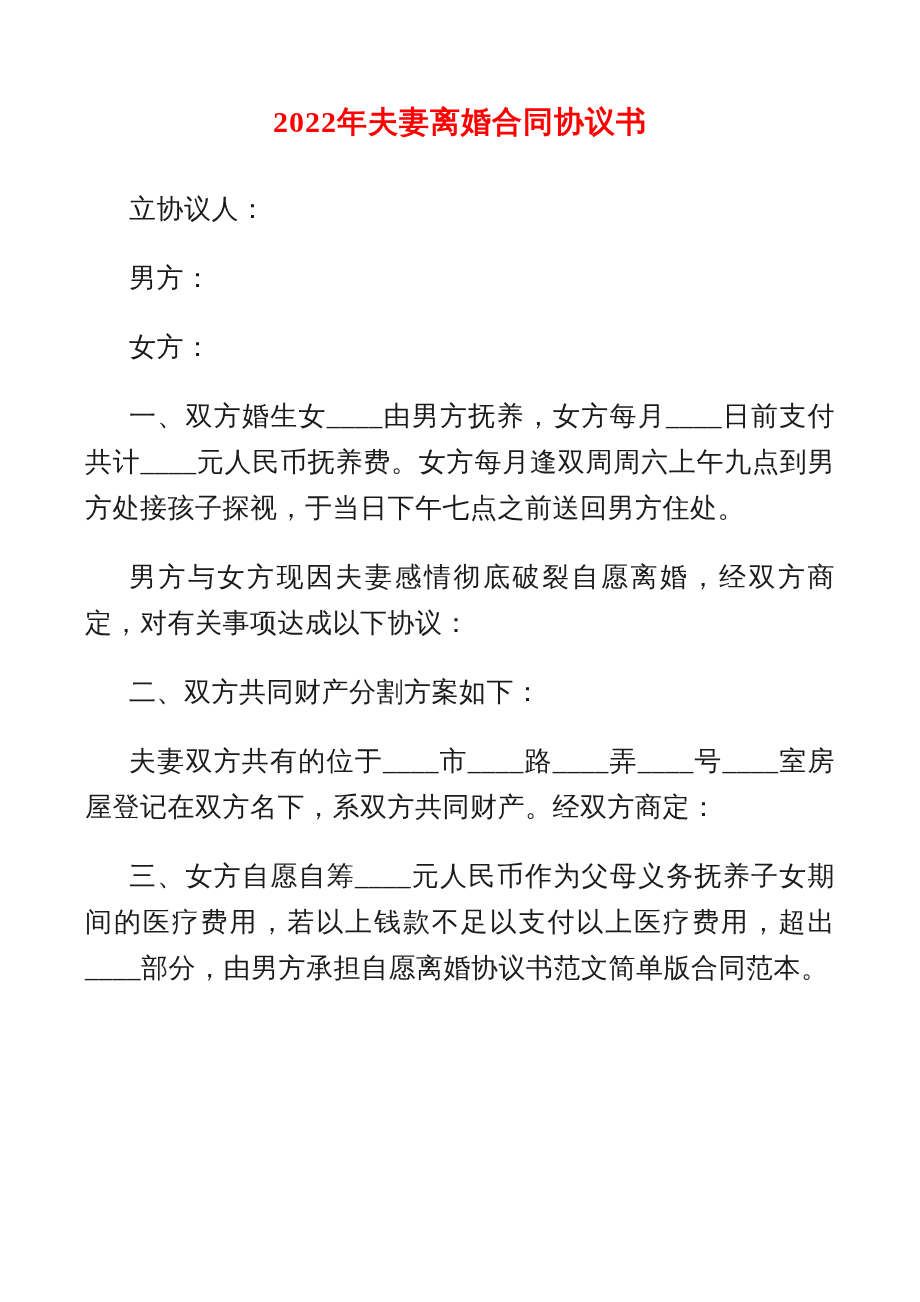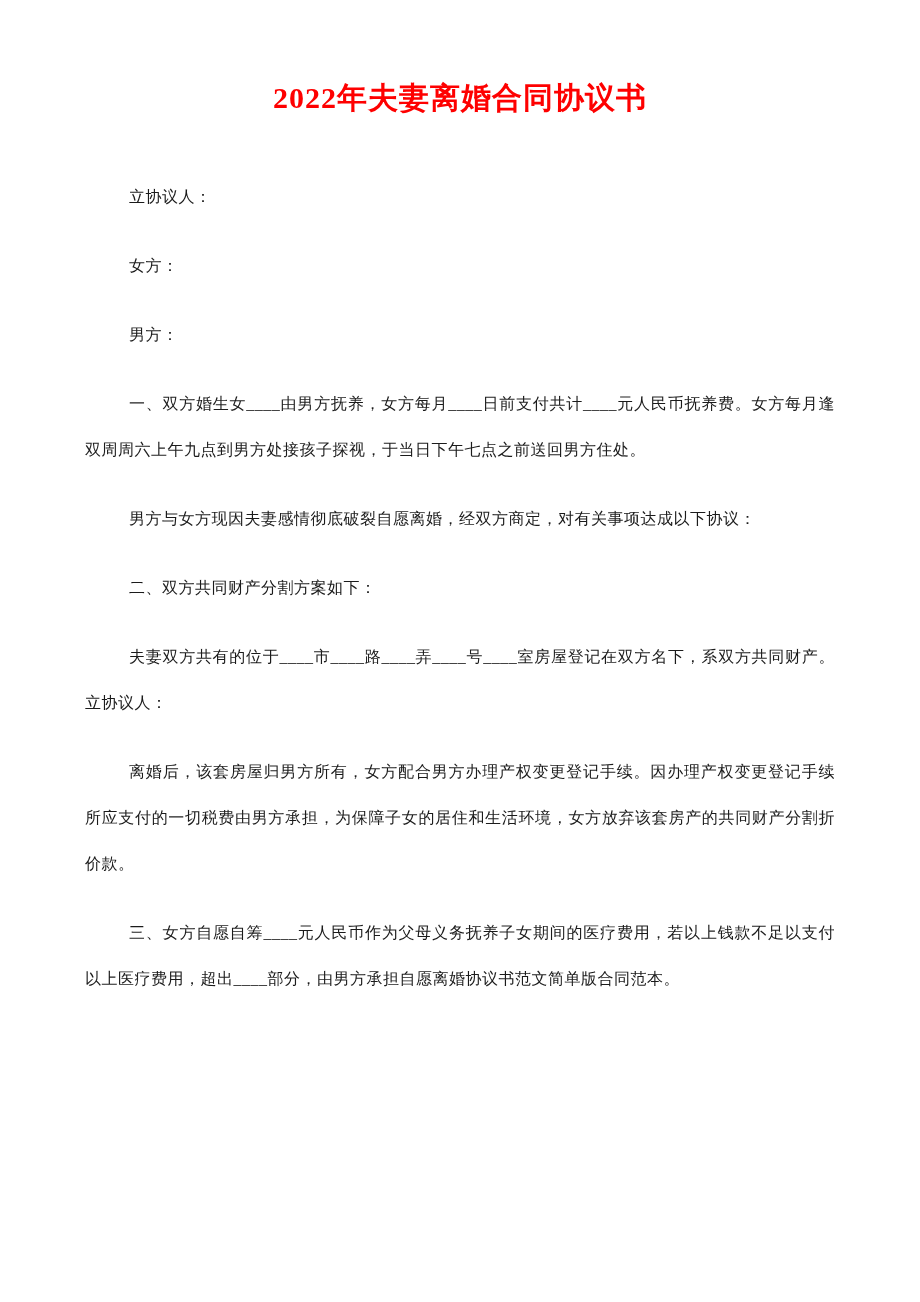--- a/index.html
+++ b/index.html
@@ -14,55 +14,54 @@
     font-family: "Liberation Serif", "DejaVu Serif", serif;
   }
   .page {
     width: 920px;
     height: 1302px;
     background: #ffffff;
     box-sizing: border-box;
     padding: 0 85px;
   }
   .doc-title {
-    margin: 12px;
-    padding-top: 68px;
+    margin: 0;
+    padding-top: 104px;
     font-size: 30px;
     line-height: 36px;
     font-weight: bold;
     text-align: center;
     letter-spacing: 1px;
     
   }
   .doc-body {
     padding-top: 46px;
   }
   .doc-body p {
     margin: 0 0 23px 0;
-    font-size: 16px;
+    font-size: 27px;
     line-height: 46px;
     color: #1b1b1b;
     text-align: justify;
     text-indent: 44px;
     letter-spacing: 0.5px;
     font-weight: normal;
   }
   .doc-body p.bold {
     font-weight: normal;
   }
 </style>
 </head>
 <body style="background: rgb(255, 255, 255);">
 
 <div class="page">
   <h1 class="doc-title" style="color: rgb(254, 0, 0);">2022年夫妻离婚合同协议书</h1>
   <div class="doc-body" id="doc-body">
       <p>立协议人：</p>
+      <p>男方：</p>
       <p>女方：</p>
-      <p>男方：</p>
       <p>一、双方婚生女____由男方抚养，女方每月____日前支付共计____元人民币抚养费。女方每月逢双周周六上午九点到男方处接孩子探视，于当日下午七点之前送回男方住处。</p>
       <p>男方与女方现因夫妻感情彻底破裂自愿离婚，经双方商定，对有关事项达成以下协议：</p>
       <p class="bold">二、双方共同财产分割方案如下：</p>
-      <p>夫妻双方共有的位于____市____路____弄____号____室房屋登记在双方名下，系双方共同财产。立协议人：</p>
-      <p>离婚后，该套房屋归男方所有，女方配合男方办理产权变更登记手续。因办理产权变更登记手续所应支付的一切税费由男方承担，为保障子女的居住和生活环境，女方放弃该套房产的共同财产分割折价款。</p>
+      <p>夫妻双方共有的位于____市____路____弄____号____室房屋登记在双方名下，系双方共同财产。经双方商定：</p>
       <p>三、女方自愿自筹____元人民币作为父母义务抚养子女期间的医疗费用，若以上钱款不足以支付以上医疗费用，超出____部分，由男方承担自愿离婚协议书范文简单版合同范本。</p>
     </div>
 </div>
 
 </body></html>

